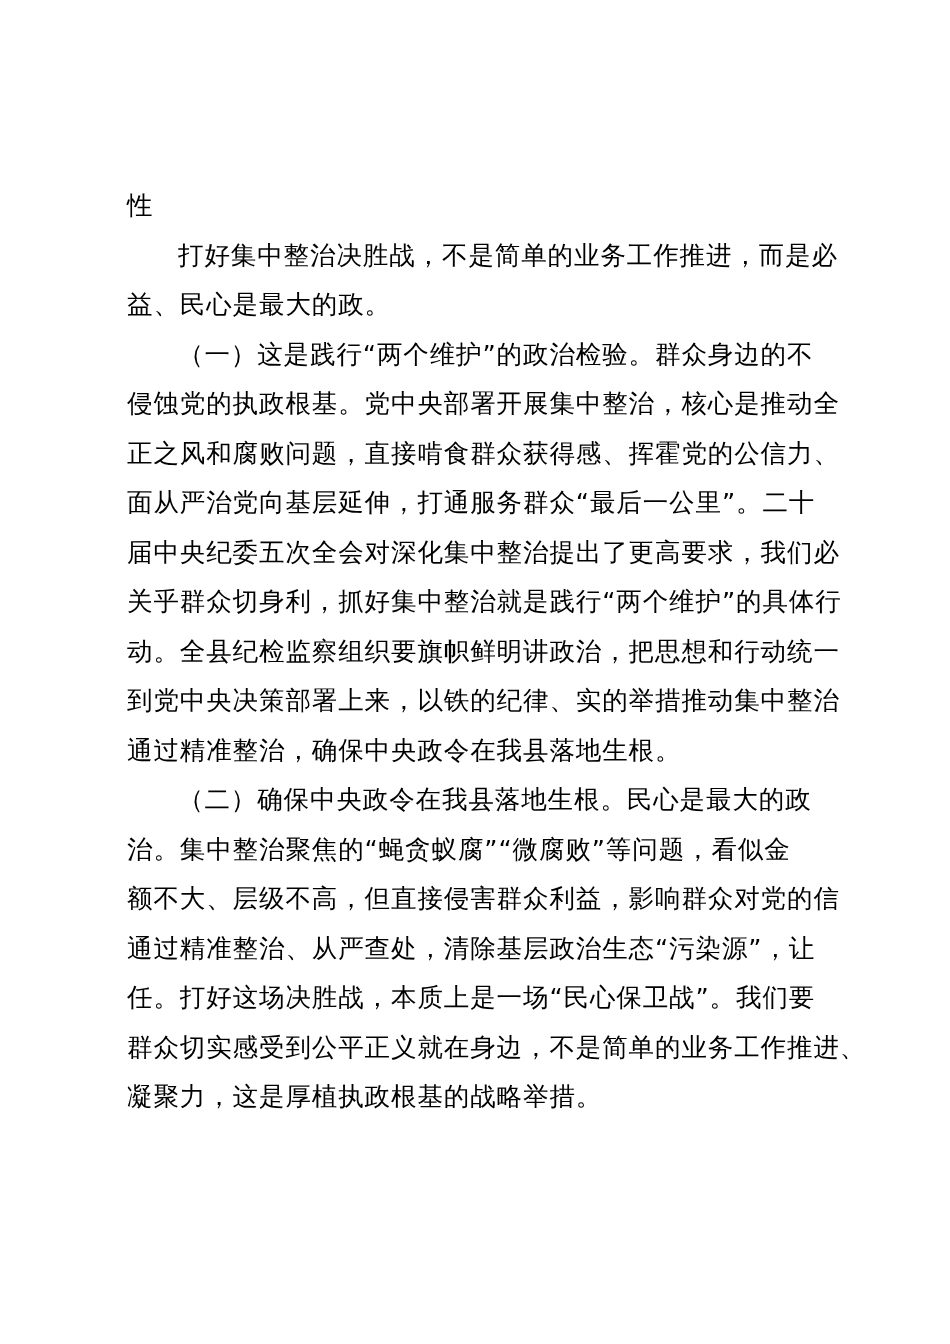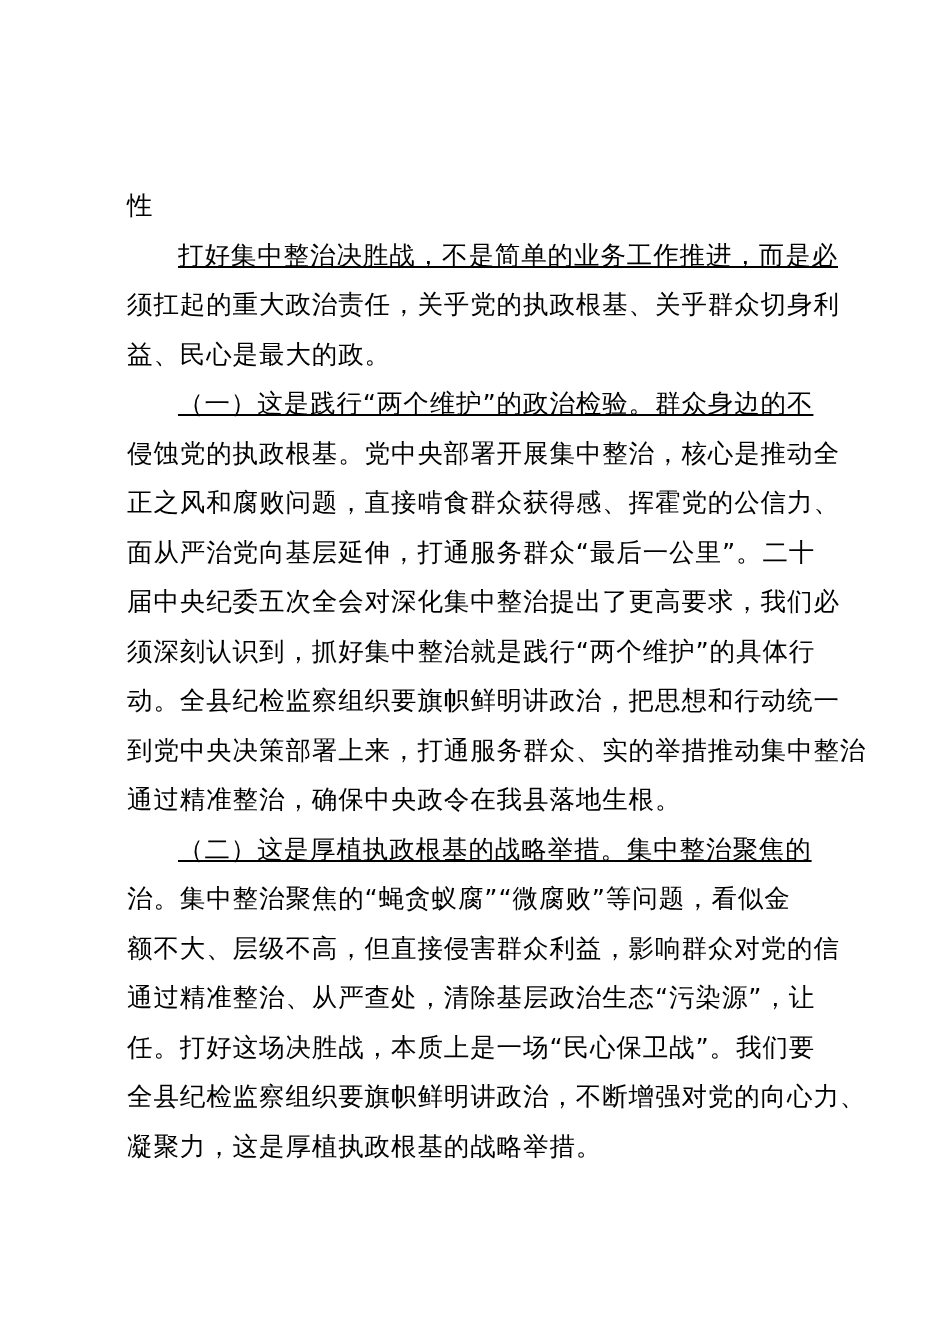--- a/index.html
+++ b/index.html
@@ -31,45 +31,43 @@
     }
     .line {
       height: 49.5px;
       line-height: 49.5px;
       font-size: 25.5px;
       white-space: nowrap;
       letter-spacing: 0.9px;
     }
     .line.indent {
       padding-left: 51px;
-      text-decoration: underline;
     }
   </style>
 </head>
 <body>
 
 <div class="page">
   <div class="body-text">
     <div class="line">性</div>
 
     <div class="line indent">打好集中整治决胜战，不是简单的业务工作推进，而是必</div>
-    <div class="line">须扛起的重大政治责任，关乎党的执政根基、关乎群众切身利</div>
     <div class="line">益、民心是最大的政。</div>
 
     <div class="line indent">（一）这是践行“两个维护”的政治检验。群众身边的不</div>
     <div class="line">侵蚀党的执政根基。党中央部署开展集中整治，核心是推动全</div>
     <div class="line">正之风和腐败问题，直接啃食群众获得感、挥霍党的公信力、</div>
     <div class="line">面从严治党向基层延伸，打通服务群众“最后一公里”。二十</div>
     <div class="line">届中央纪委五次全会对深化集中整治提出了更高要求，我们必</div>
-    <div class="line">须深刻认识到，抓好集中整治就是践行“两个维护”的具体行</div>
+    <div class="line">关乎群众切身利，抓好集中整治就是践行“两个维护”的具体行</div>
     <div class="line">动。全县纪检监察组织要旗帜鲜明讲政治，把思想和行动统一</div>
-    <div class="line">到党中央决策部署上来，打通服务群众、实的举措推动集中整治</div>
+    <div class="line">到党中央决策部署上来，以铁的纪律、实的举措推动集中整治</div>
     <div class="line">通过精准整治，确保中央政令在我县落地生根。</div>
 
-    <div class="line indent">（二）这是厚植执政根基的战略举措。集中整治聚焦的</div>
+    <div class="line indent">（二）确保中央政令在我县落地生根。民心是最大的政</div>
     <div class="line">治。集中整治聚焦的“蝇贪蚁腐”“微腐败”等问题，看似金</div>
     <div class="line">额不大、层级不高，但直接侵害群众利益，影响群众对党的信</div>
     <div class="line">通过精准整治、从严查处，清除基层政治生态“污染源”，让</div>
     <div class="line">任。打好这场决胜战，本质上是一场“民心保卫战”。我们要</div>
-    <div class="line">全县纪检监察组织要旗帜鲜明讲政治，不断增强对党的向心力、</div>
+    <div class="line">群众切实感受到公平正义就在身边，不是简单的业务工作推进、</div>
     <div class="line">凝聚力，这是厚植执政根基的战略举措。</div>
   </div>
 </div>
 
 </body></html>

